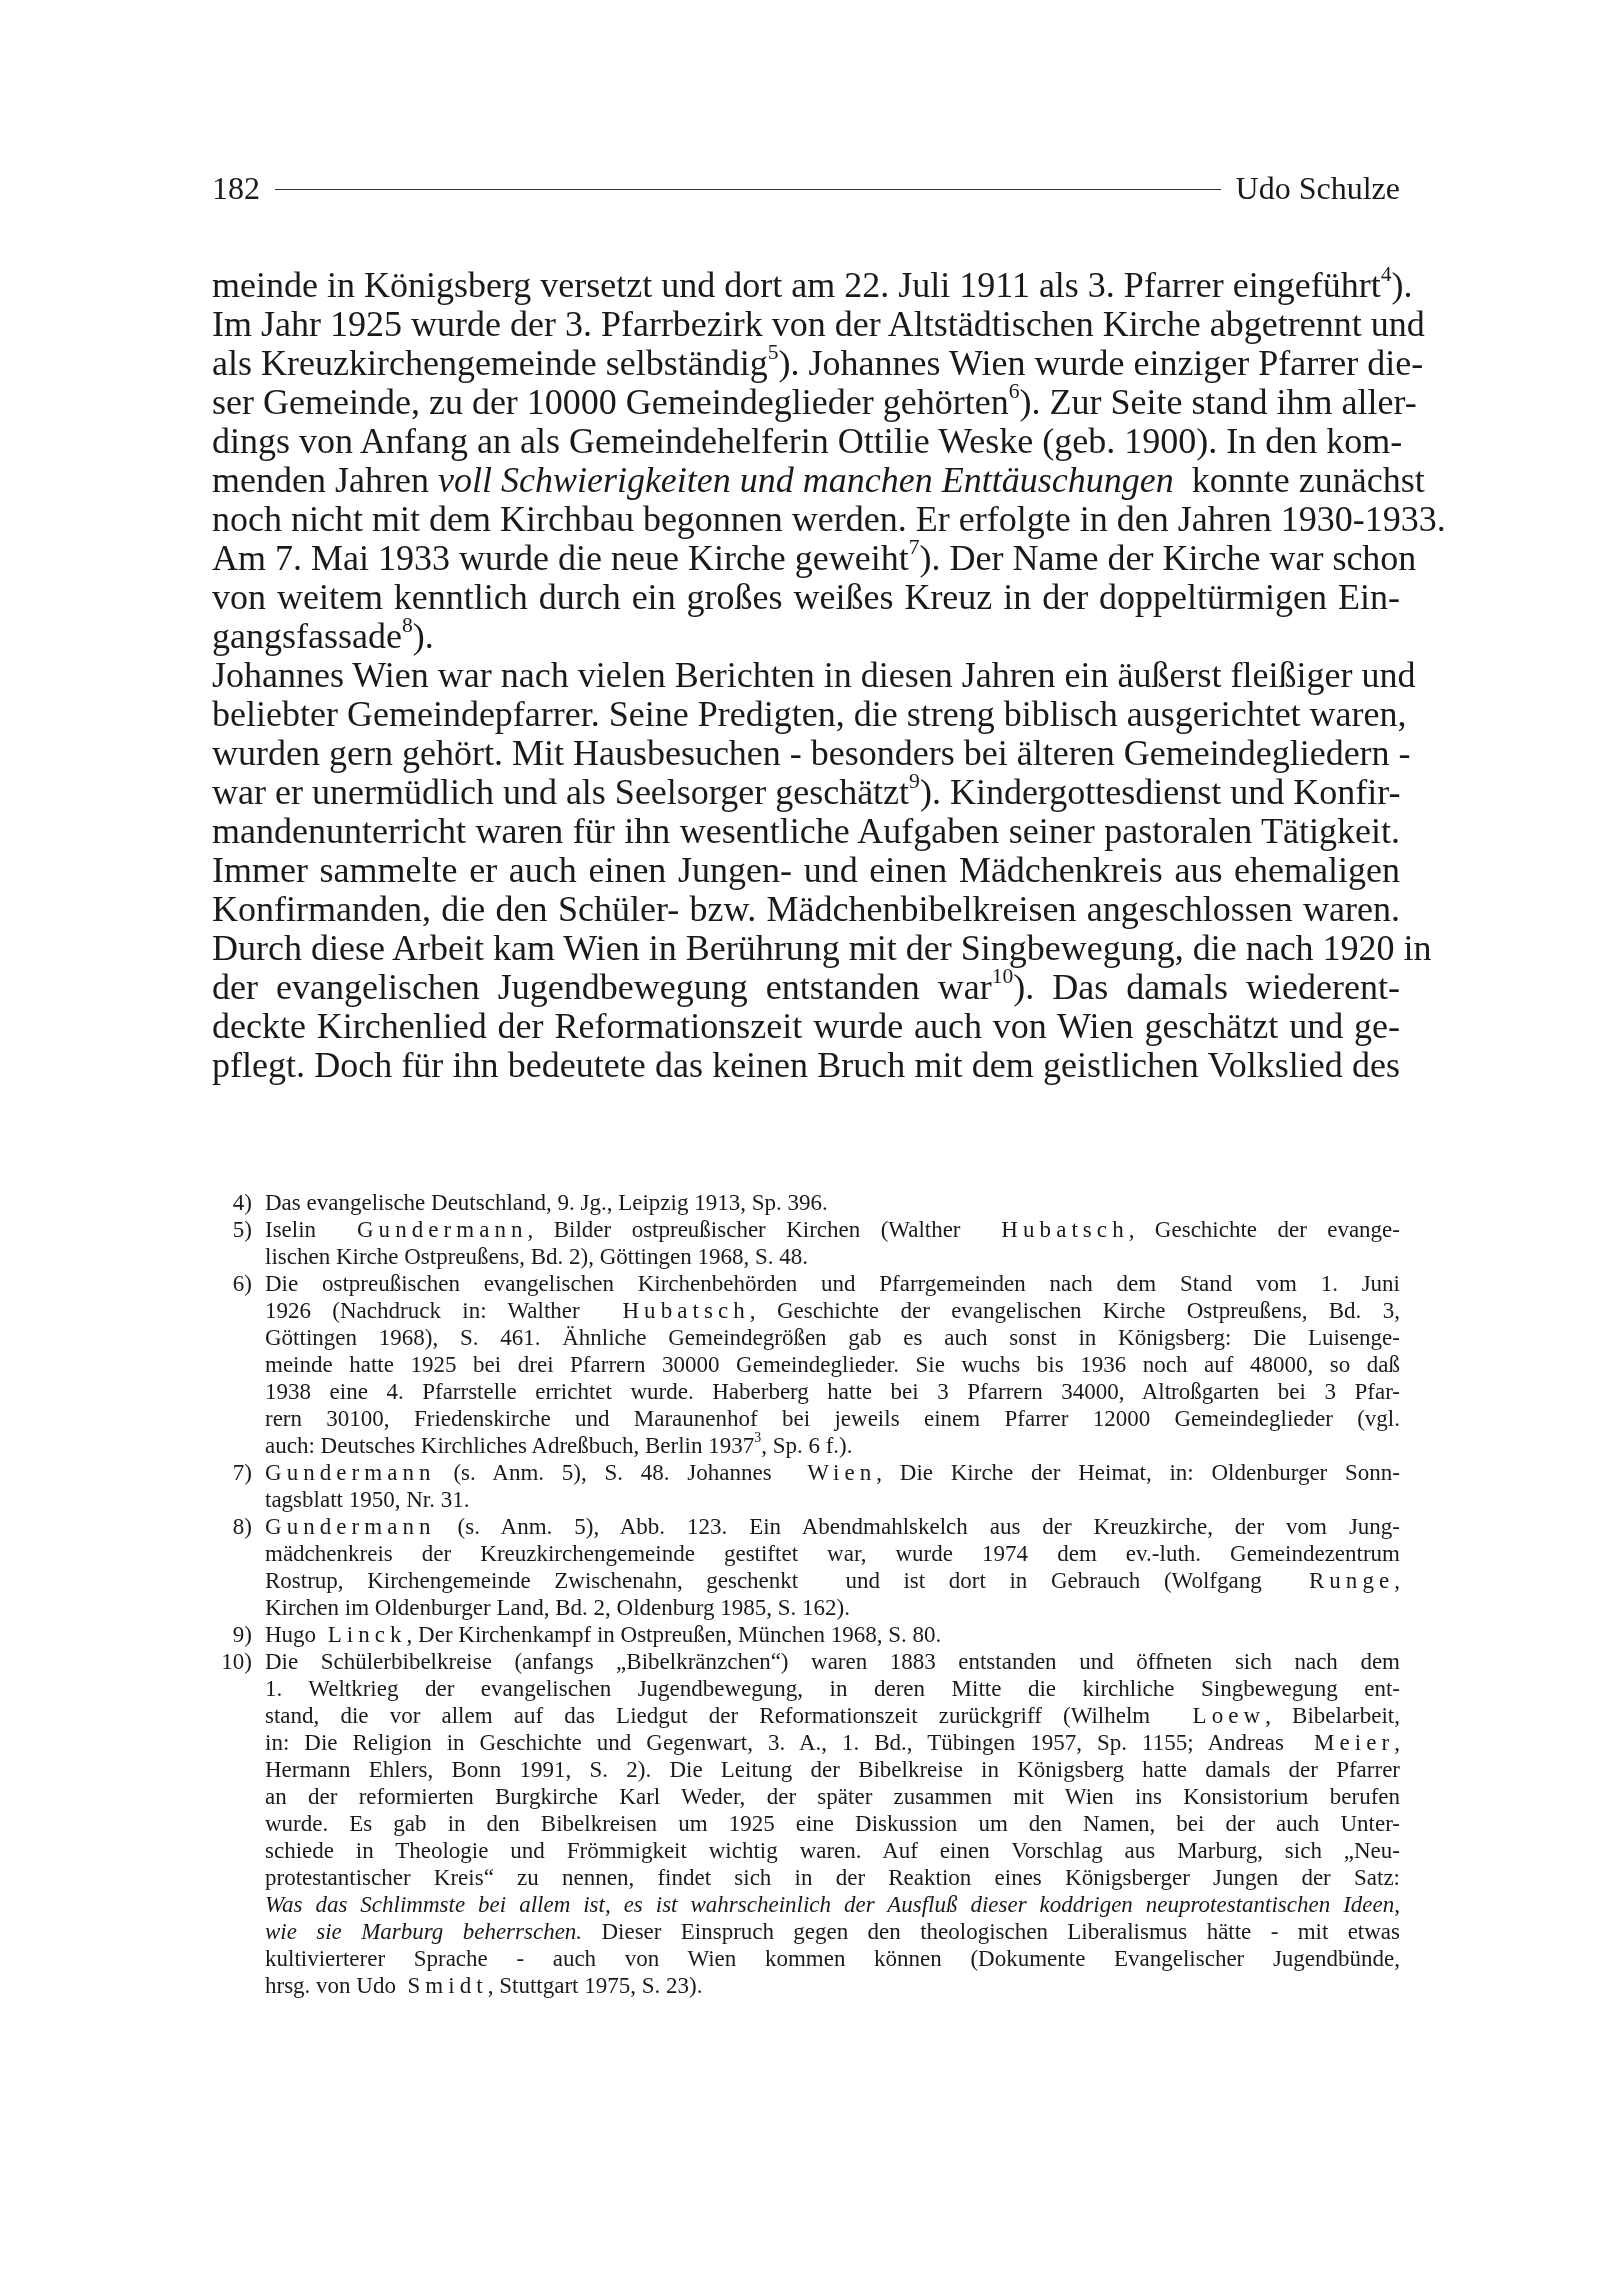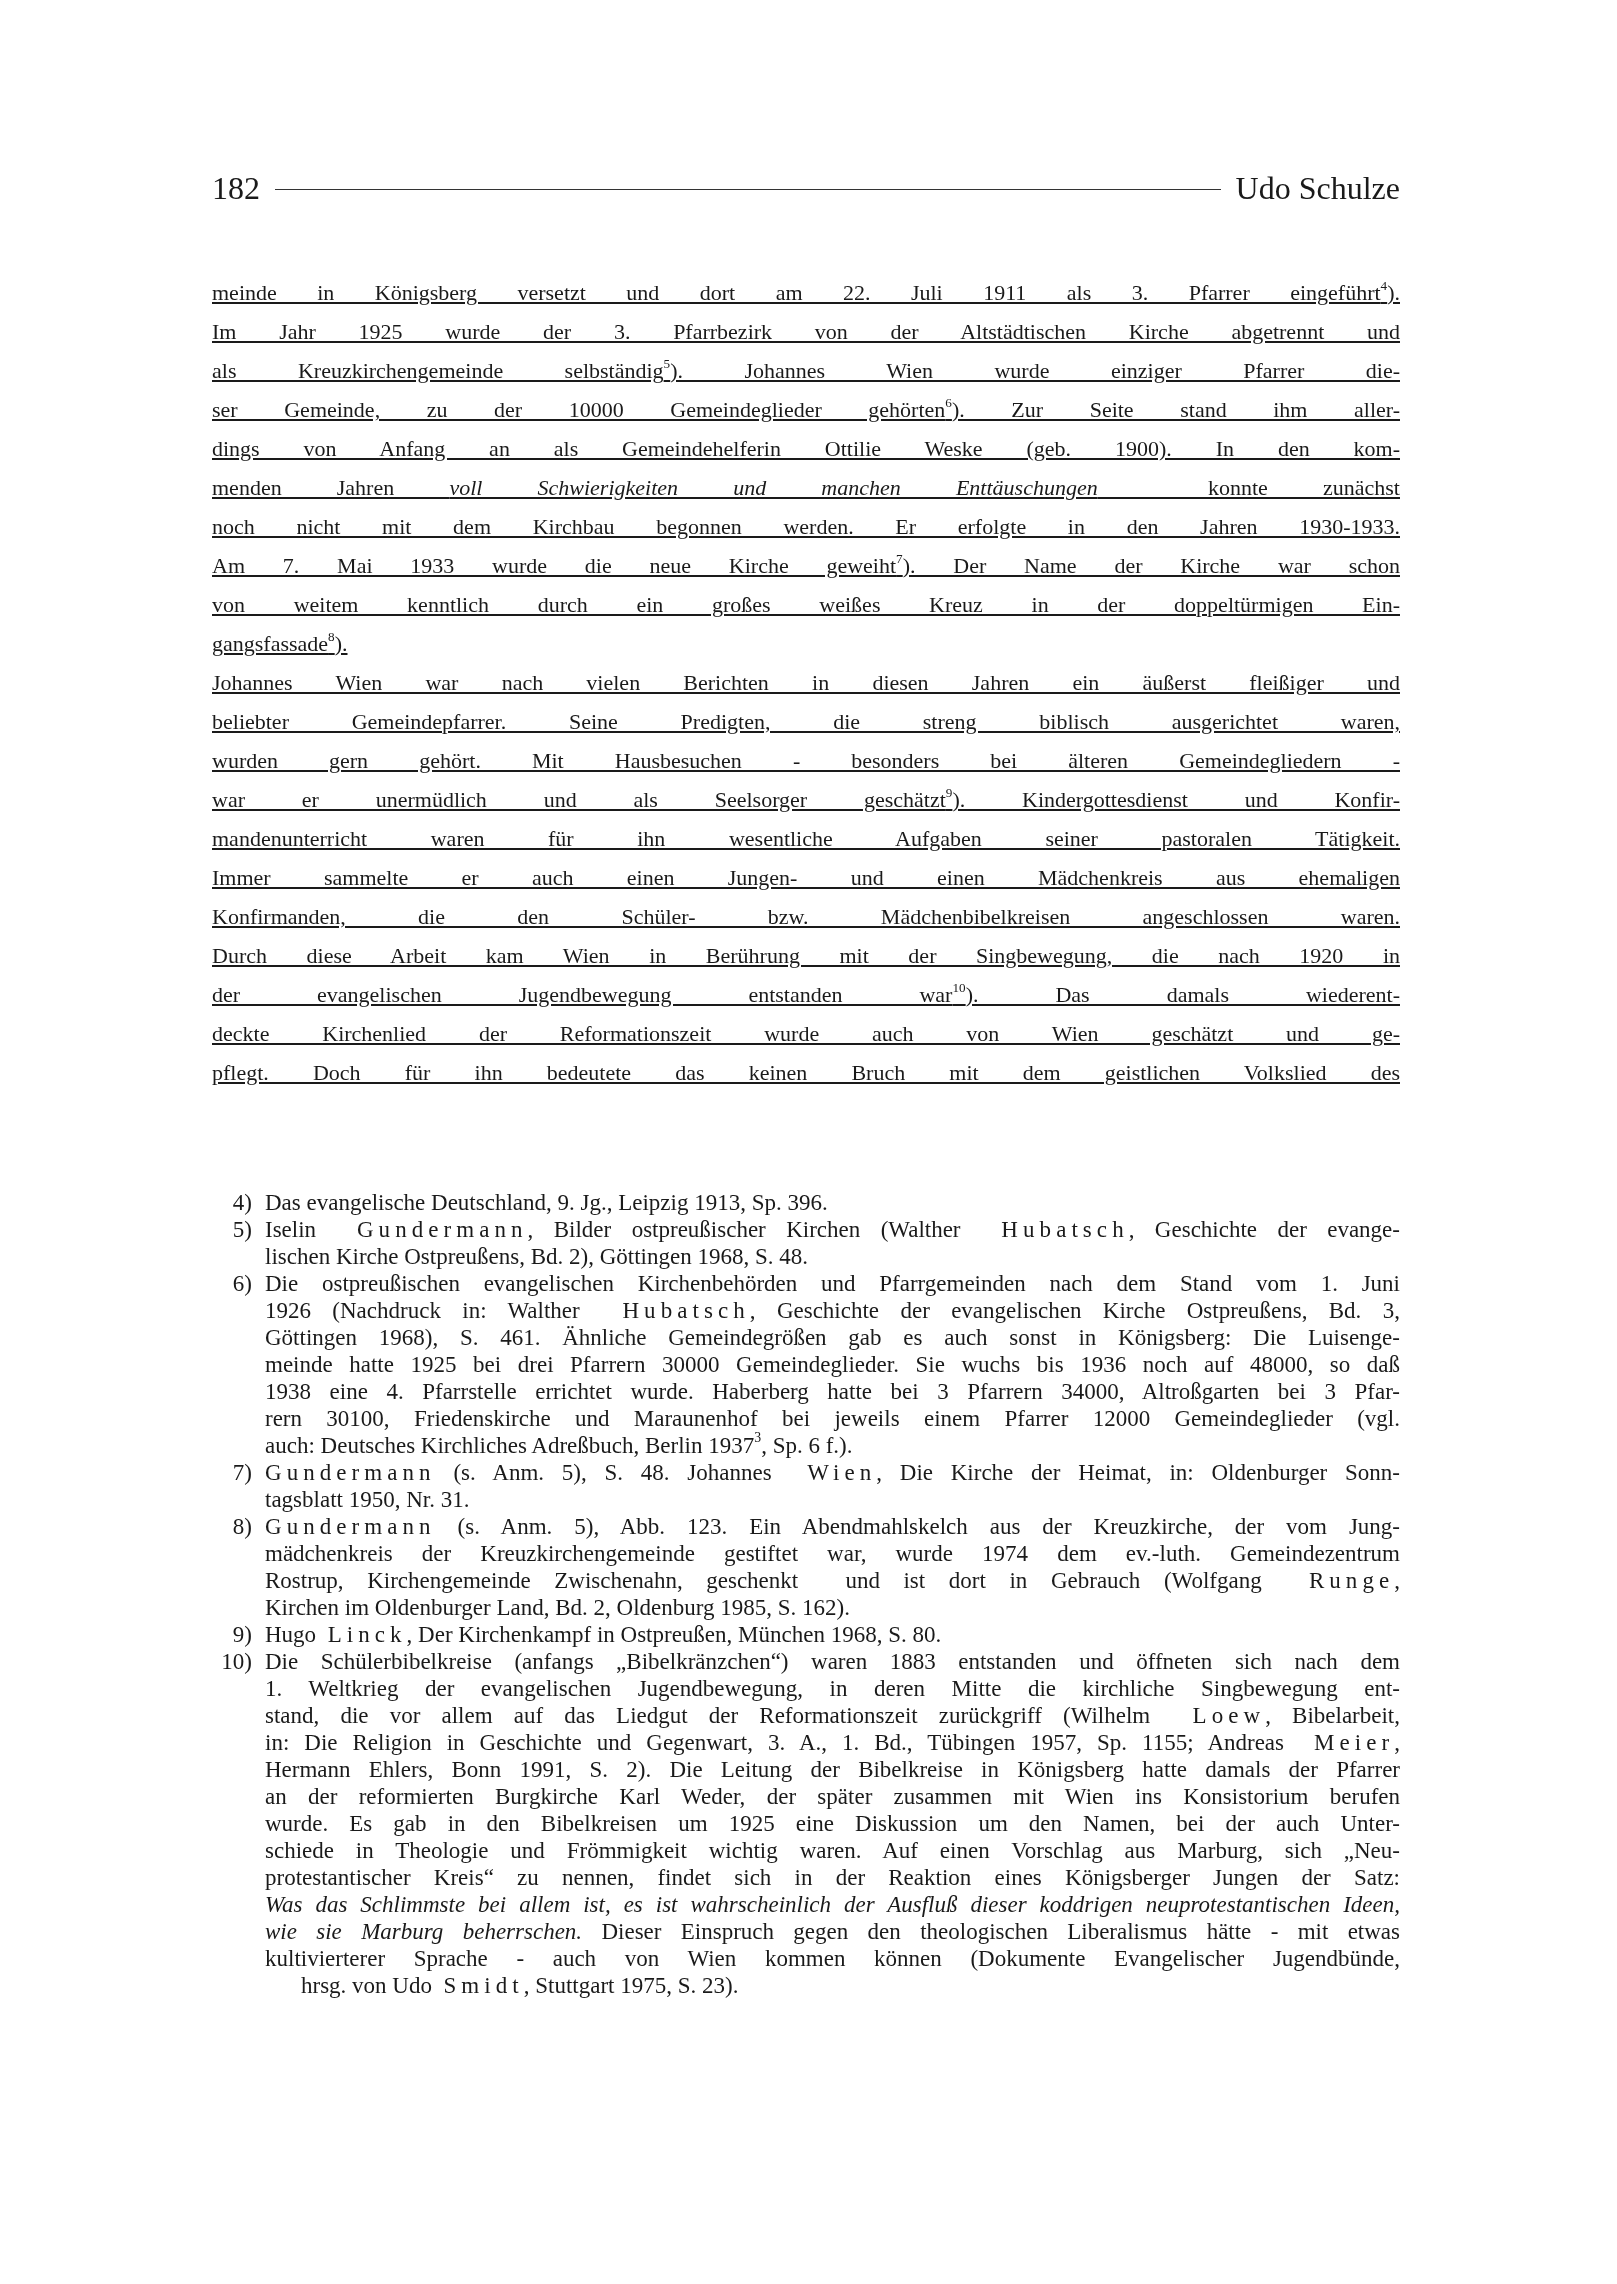--- a/index.html
+++ b/index.html
@@ -14,23 +14,23 @@
     font-size: 32px;
   }
   .page-number { flex: 0 0 auto; }
   .header-rule {
     flex: 1 1 auto; height: 0; border-top: 1.6px solid #333;
     margin: 0 14.5px 0 14.5px; position: relative; top: 1.6px;
   }
   .running-head { flex: 0 0 auto; }
 
   .body-text {
-    position: absolute; left: 212px; top: 273px; width: 1188px;
-    font-size: 22px; line-height: 39px;
-    text-align: justify; hyphens: manual; text-decoration: underline;
+    position: absolute; left: 212px; top: 266px; width: 1188px;
+    font-size: 36px; line-height: 39px;
+    text-align: justify; hyphens: manual;
   }
   .body-text p { margin: 0; }
   .body-text .line { display: block; text-align: justify; text-align-last: justify; white-space: nowrap; }
   .body-text .line.last { text-align-last: left; }
   sup { font-size: 60%; line-height: 0; position: relative; top: -0.15em; vertical-align: super; }
   em { font-style: italic; }
 
   .footnotes {
     position: absolute; left: 212px; top: 1189px; width: 1188px;
     font-size: 23px; line-height: 27px;
@@ -135,17 +135,17 @@
         <span class="line"><span style="white-space: pre;">stand, die vor allem auf das Liedgut der Reformationszeit zurückgriff (Wilhelm  </span><span class="spaced" style="white-space: pre;">Loew</span><span style="white-space: pre;">, Bibelarbeit,</span></span>
         <span class="line"><span style="white-space: pre;">in: Die Religion in Geschichte und Gegenwart, 3. A., 1. Bd., Tübingen 1957, Sp. 1155; Andreas  </span><span class="spaced" style="white-space: pre;">Meier</span><span style="white-space: pre;">,</span></span>
         <span class="line"><span style="white-space: pre;">Hermann Ehlers, Bonn 1991, S. 2). Die Leitung der Bibelkreise in Königsberg hatte damals der Pfarrer</span></span>
         <span class="line"><span style="white-space: pre;">an der reformierten Burgkirche Karl Weder, der später zusammen mit Wien ins Konsistorium berufen</span></span>
         <span class="line"><span style="white-space: pre;">wurde. Es gab in den Bibelkreisen um 1925 eine Diskussion um den Namen, bei der auch Unter-</span></span>
         <span class="line"><span style="white-space: pre;">schiede in Theologie und Frömmigkeit wichtig waren. Auf einen Vorschlag aus Marburg, sich „Neu-</span></span>
         <span class="line"><span style="white-space: pre;">protestantischer Kreis“ zu nennen, findet sich in der Reaktion eines Königsberger Jungen der Satz:</span></span>
         <span class="line"><em style="white-space: pre;">Was das Schlimmste bei allem ist, es ist wahrscheinlich der Ausfluß dieser koddrigen neuprotestantischen Ideen,</em></span>
         <span class="line"><em style="white-space: pre;">wie sie Marburg beherrschen.</em><span style="white-space: pre;"> Dieser Einspruch gegen den theologischen Liberalismus hätte - mit etwas</span></span>
         <span class="line"><span style="white-space: pre;">kultivierterer Sprache - auch von Wien kommen können (Dokumente Evangelischer Jugendbünde,</span></span>
-        <span class="line last"><span style="white-space: pre; margin-left: 36px;">hrsg. von Udo  </span><span class="spaced" style="white-space: pre;">Smidt</span><span style="white-space: pre;">, Stuttgart 1975, S. 23).</span></span>
+        <span class="line last"><span style="white-space: pre;">hrsg. von Udo  </span><span class="spaced" style="white-space: pre;">Smidt</span><span style="white-space: pre;">, Stuttgart 1975, S. 23).</span></span>
       </div>
     </div>
   </div>
 
 
 </body></html>

